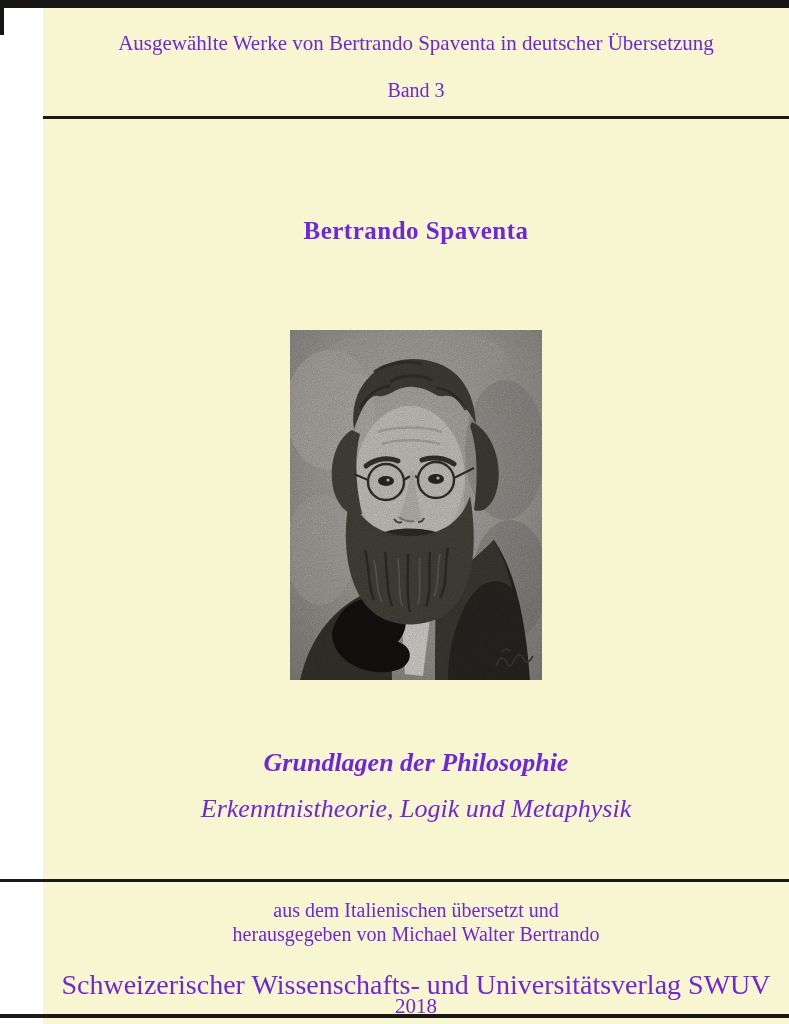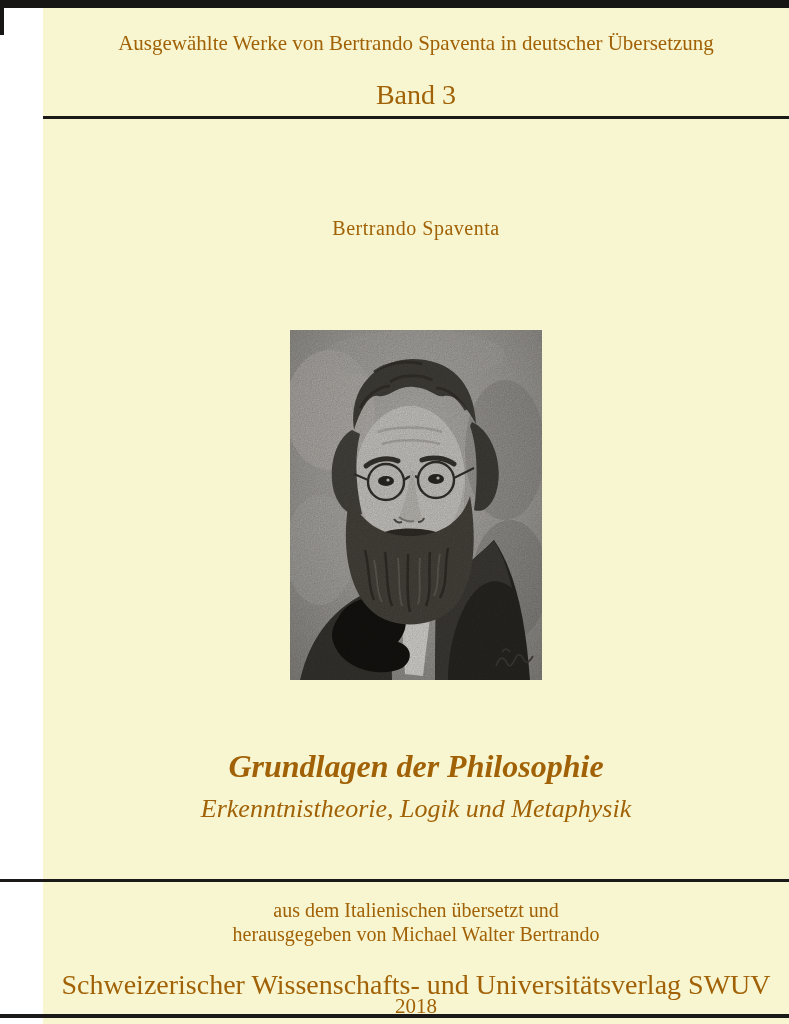--- a/index.html
+++ b/index.html
@@ -3,21 +3,21 @@
 <meta charset="utf-8">
 <style>
   html, body { margin: 0; padding: 0; background: #ffffff; }
   .canvas {
     position: relative;
     width: 789px;
     height: 1024px;
     background: #ffffff;
     overflow: hidden;
     font-family: "Liberation Serif", serif;
-    color: #a16207;
+    color: #6d28d9;
   }
   .scan-edge-top {
     position: absolute; left: 0; top: 0;
     width: 789px; height: 8px; background: #171614;
   }
   .scan-edge-left {
     position: absolute; left: 0; top: 8px;
     width: 4px; height: 27px; background: #171614;
   }
   .cover-page {
@@ -28,23 +28,23 @@
   .rule { position: absolute; background: #1b1a18; }
   .rule-top    { left: 43px; top: 116px; width: 746px; height: 3px; }
   .rule-middle { left: 0px;  top: 879px; width: 789px; height: 3px; }
   .rule-bottom { left: 0px;  top: 1014px; width: 789px; height: 4px; }
 
   .textline {
     position: absolute; left: 43px; width: 746px;
     text-align: center; white-space: nowrap;
   }
   .series-title { top: 31px;  font-size: 21px; }
-  .volume-label { top: 79px;  font-size: 28px; }
-  .author-name  { top: 217px; font-size: 20px; font-weight: normal; letter-spacing: 0.5px; }
-  .book-title    { top: 748px; font-size: 32px; font-weight: bold; font-style: italic; }
+  .volume-label { top: 79px;  font-size: 20px; }
+  .author-name  { top: 217px; font-size: 25px; font-weight: bold; letter-spacing: 0.5px; }
+  .book-title    { top: 748px; font-size: 26px; font-weight: bold; font-style: italic; }
   .book-subtitle { top: 794px; font-size: 26px; font-weight: normal; font-style: italic; }
   .translator-1  { top: 899px; font-size: 20px; }
   .translator-2  { top: 923px; font-size: 20px; }
   .publisher     { top: 969px; font-size: 28px; }
   .pub-year      { top: 994px; font-size: 21px; }
 
   .portrait-wrap {
     position: absolute; left: 290px; top: 330px;
     width: 252px; height: 350px;
   }

